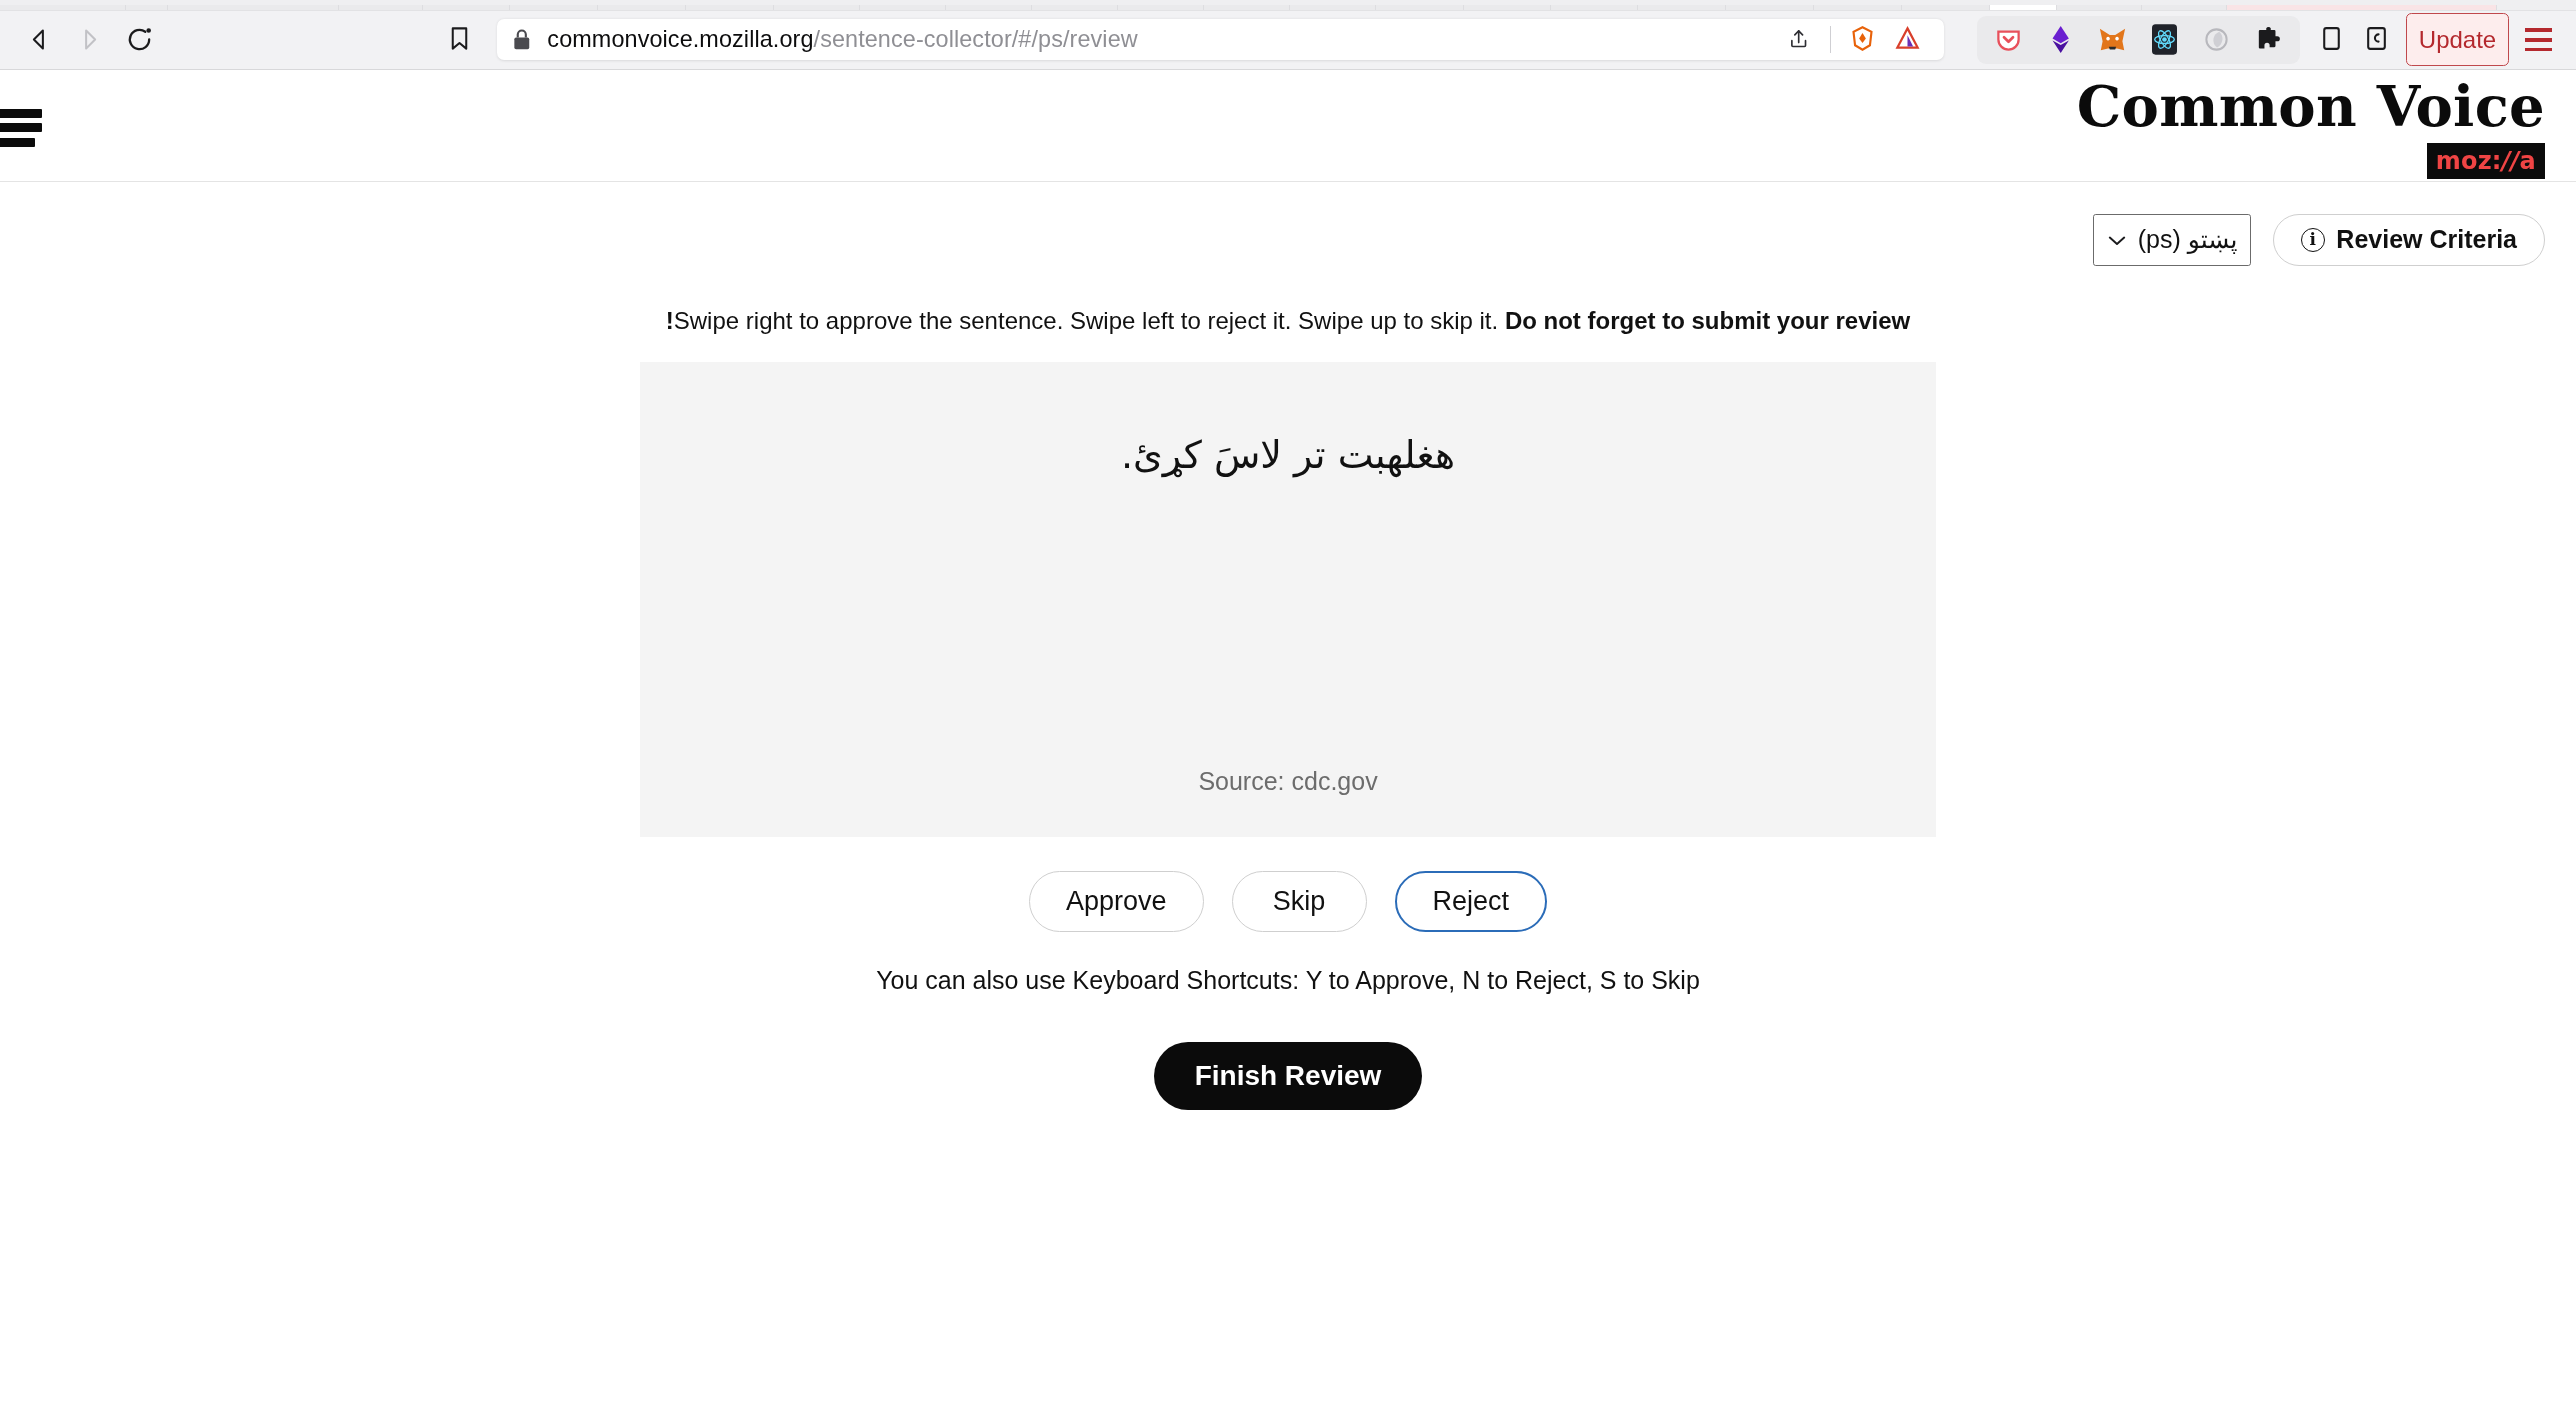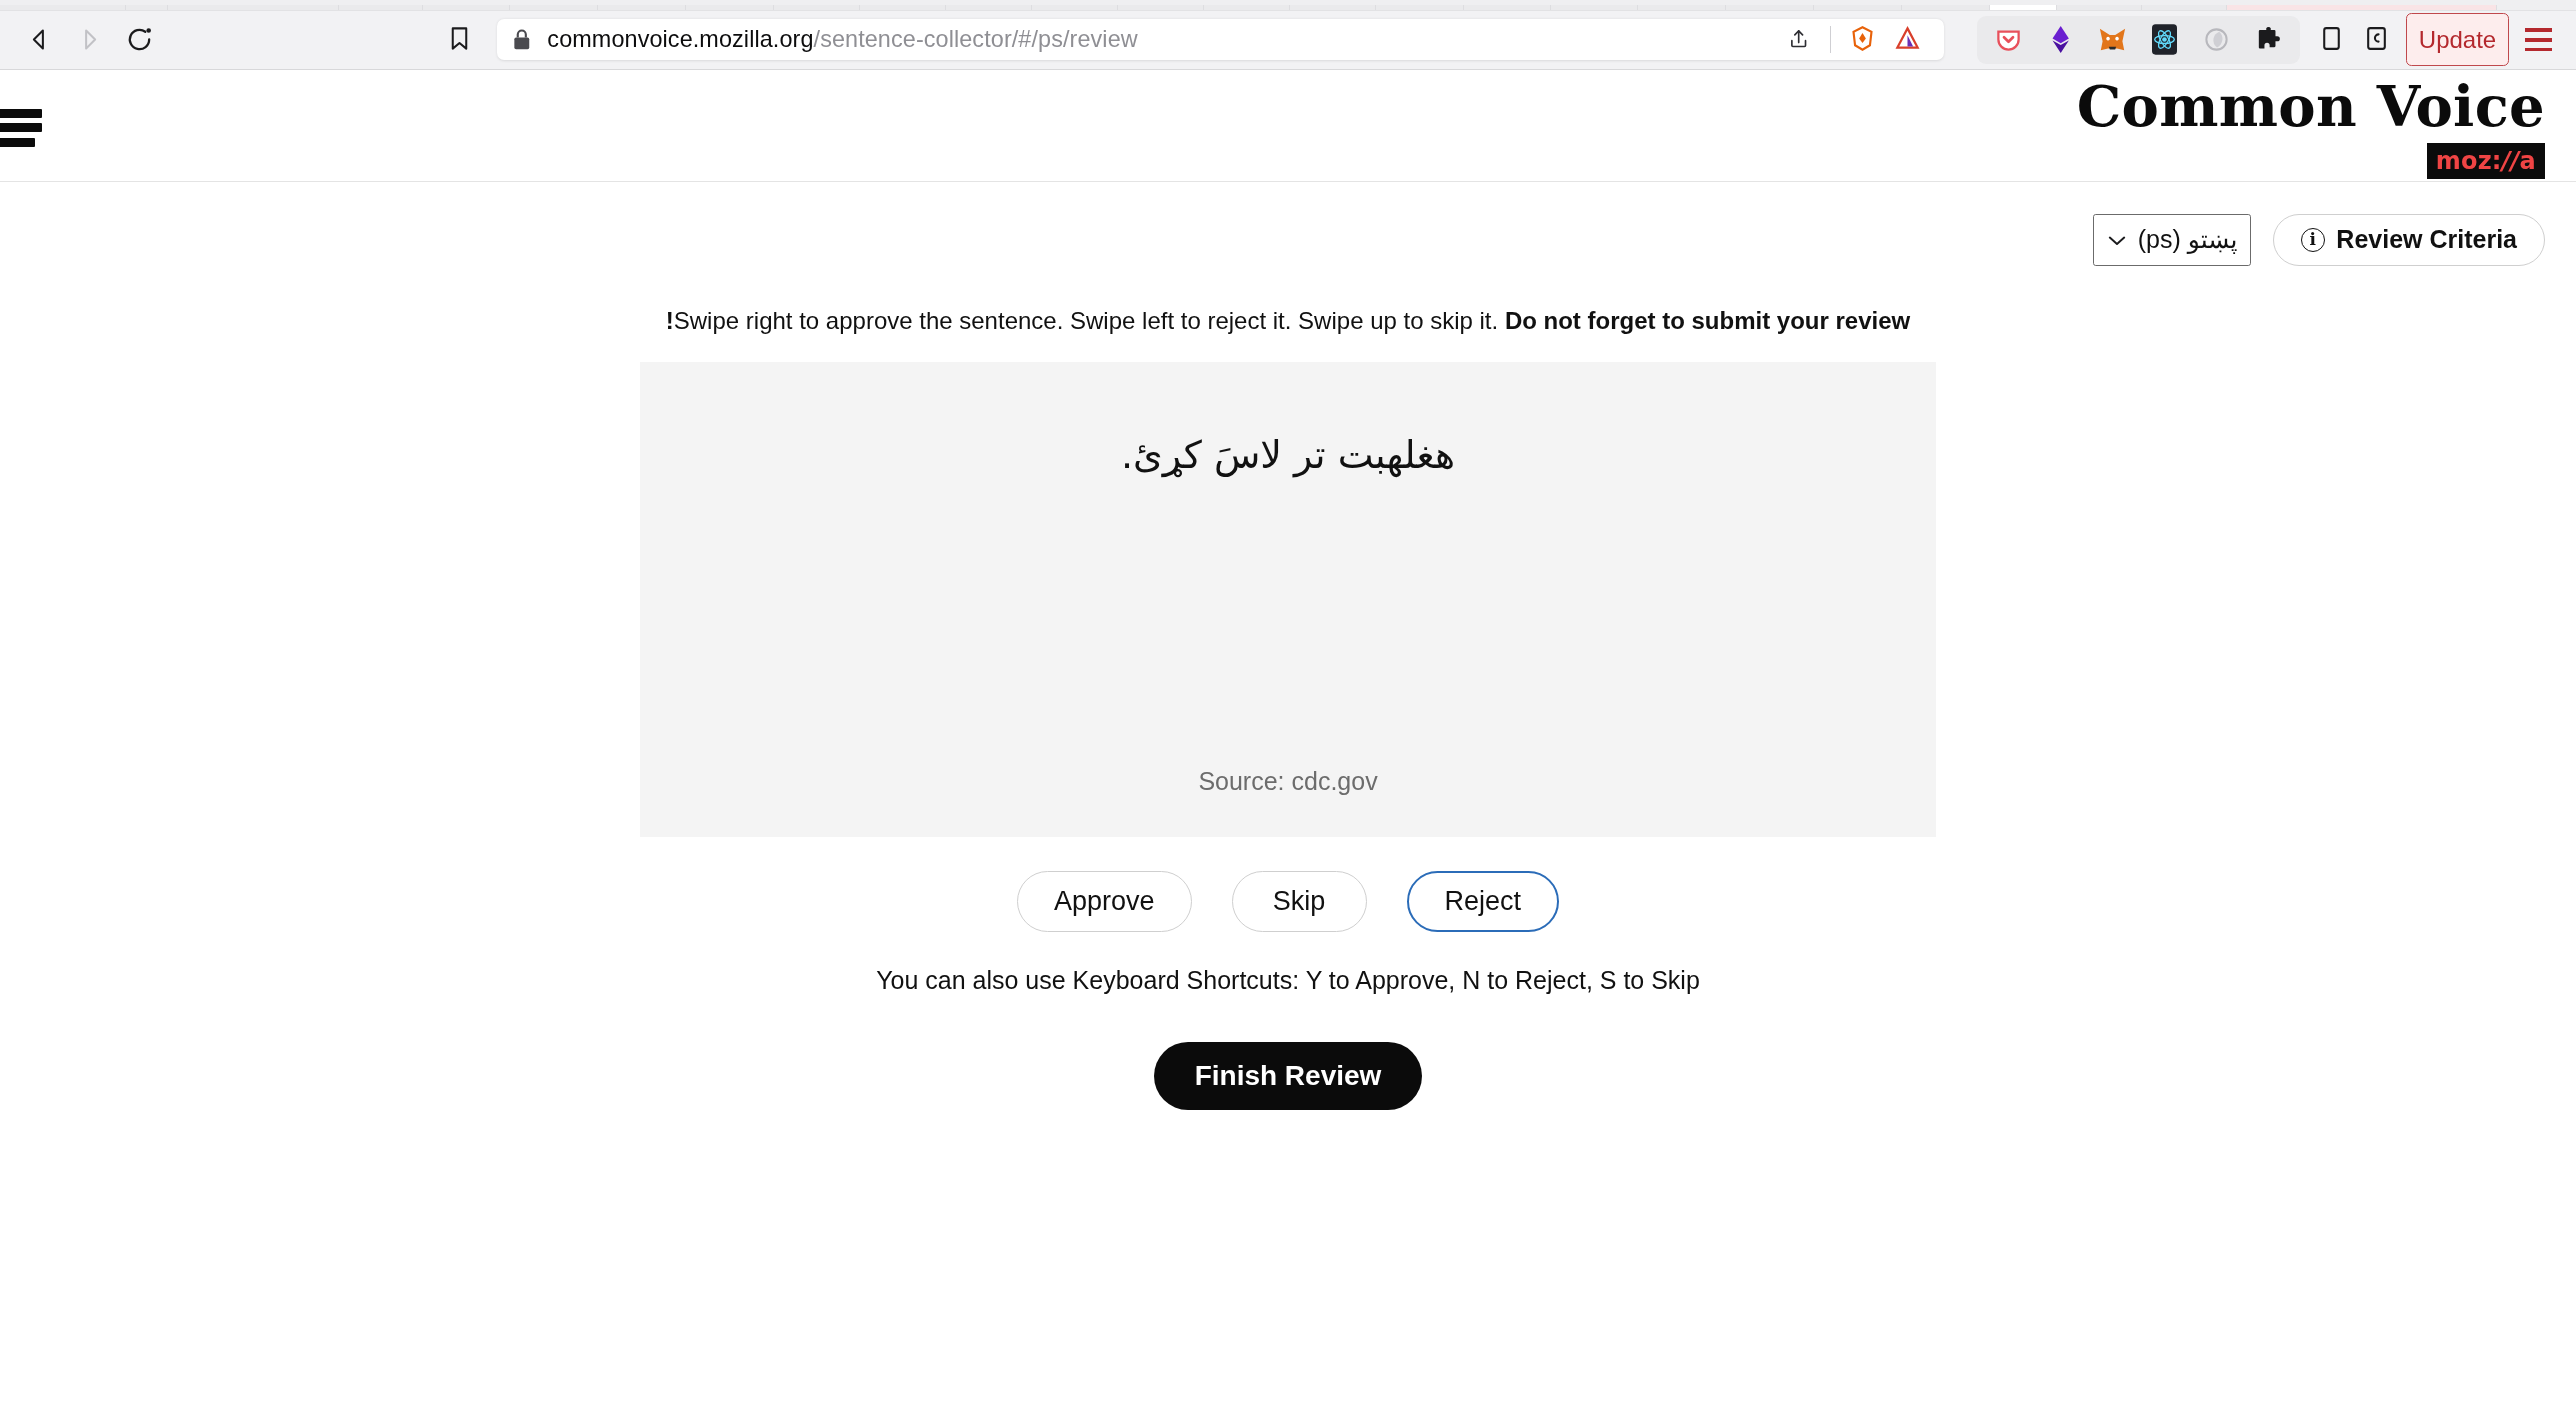--- a/index.html
+++ b/index.html
@@ -293,21 +293,21 @@
   .sentence-source {
     font-size: 25px;
     color: #6c6c6c;
     text-align: center;
   }
 
   .actions {
     display: flex;
     justify-content: center;
     align-items: center;
-    gap: 40px;
+    gap: 28px;
     margin-top: 34px;
     direction: ltr;
   }
   .action-btn {
     height: 61px;
     min-width: 135px;
     padding: 0 36px;
     border: 0.9px solid #cfcfcf;
     border-radius: 31px;
     background: #ffffff;

